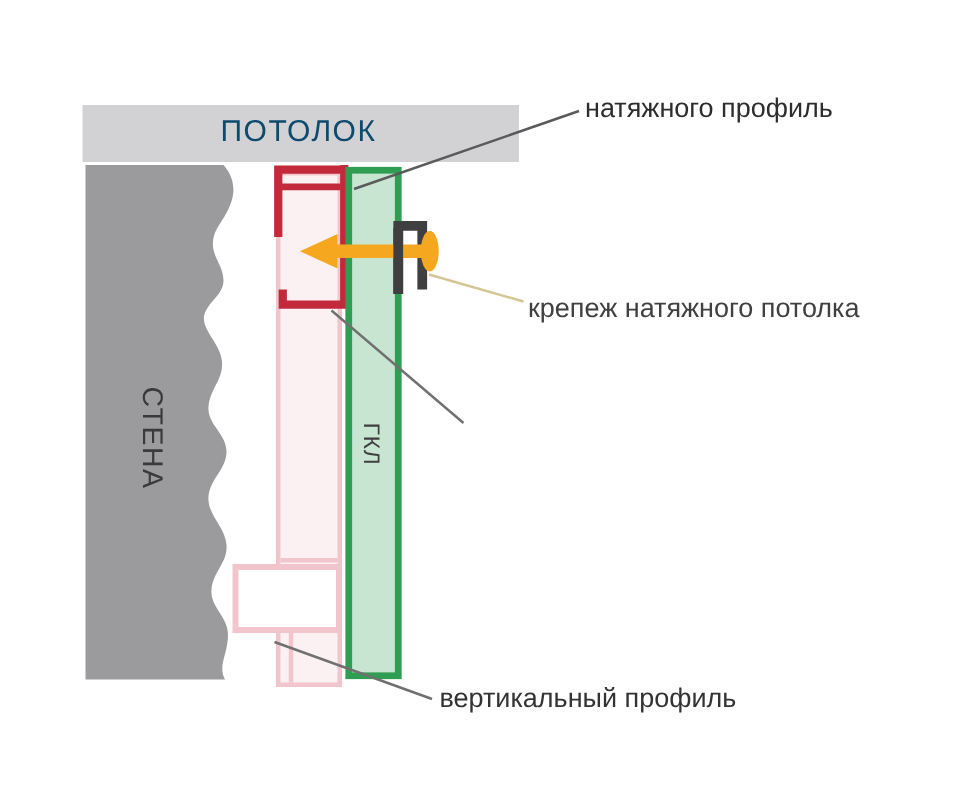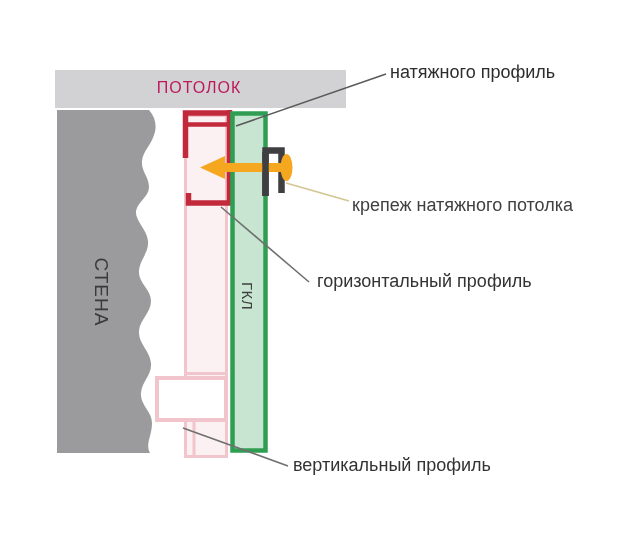--- a/index.html
+++ b/index.html
@@ -6,21 +6,21 @@
   .stage{
     position:relative;width:640px;height:540px;background:#ffffff;overflow:hidden;
     font-family:"Liberation Sans", sans-serif;
   }
   .stage svg{position:absolute;left:0;top:0;}
   .lbl{
     position:absolute;white-space:nowrap;color:#333333;
     font-family:"Liberation Sans", sans-serif;line-height:1;
   }
   .lbl-ceiling{left:199px;top:88px;transform:translate(-50%,-50%);
-    font-size:16px;letter-spacing:1px;color:#be185d;}
+    font-size:20px;letter-spacing:1px;color:#0c4a6e;}
   .lbl-wall{left:101px;top:292px;transform:translate(-50%,-50%) rotate(90deg);
     font-size:19px;letter-spacing:1px;color:#3a3a3a;}
   .lbl-gkl{left:247px;top:296px;transform:translate(-50%,-50%) rotate(90deg);
     font-size:15px;letter-spacing:0.5px;color:#3f3f3f;}
   .lbl-start{left:390px;top:63px;font-size:18px;color:#2d2d2d;}
   .lbl-fastener{left:352px;top:196px;font-size:18px;color:#404040;}
   .lbl-horizontal{left:317px;top:272px;font-size:18px;color:#333333;}
   .lbl-vertical{left:293px;top:456px;font-size:18px;color:#333333;}
 </style>
 </head>
@@ -78,15 +78,14 @@
     </g>
 
     <line x1="265.5" y1="152" x2="265.5" y2="196" stroke-width="6.5" stroke="#3f3f41"></line>
   </svg>
 
   <div class="lbl lbl-ceiling">ПОТОЛОК</div>
   <div class="lbl lbl-wall">СТЕНА</div>
   <div class="lbl lbl-gkl">ГКЛ</div>
   <div class="lbl lbl-start">натяжного профиль</div>
   <div class="lbl lbl-fastener">крепеж натяжного потолка</div>
-  <div class="lbl lbl-horizontal">горизонтальный профиль</div>
   <div class="lbl lbl-vertical">вертикальный профиль</div>
 </div>
 
 </body></html>

